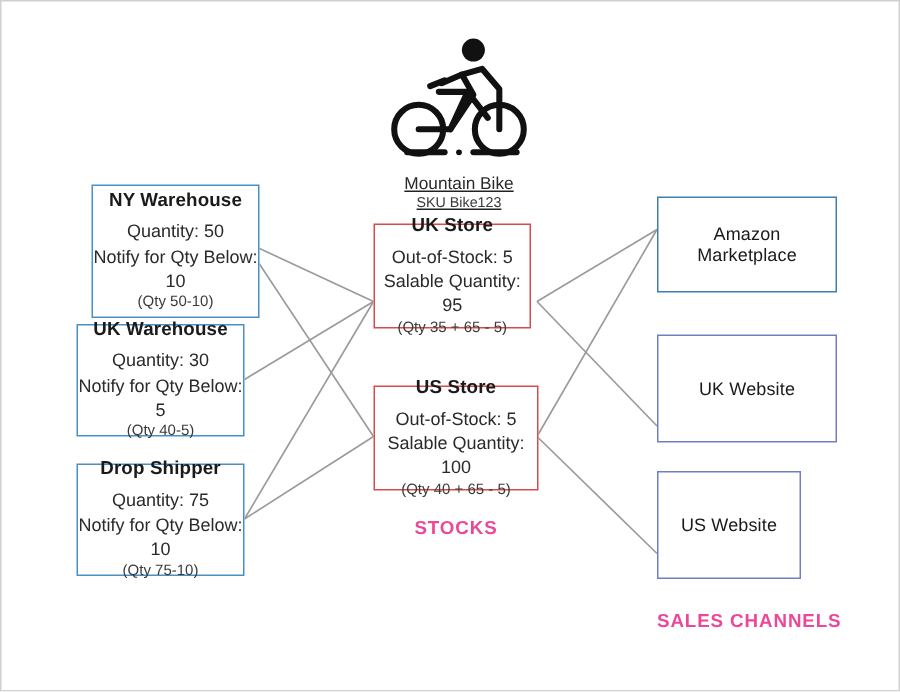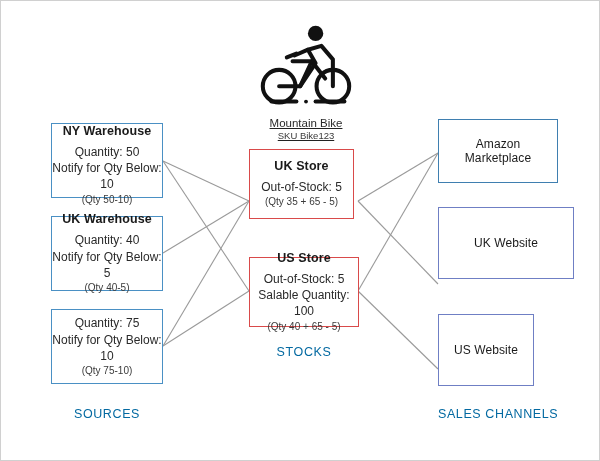--- a/index.html
+++ b/index.html
@@ -51,24 +51,25 @@
   .src{ border:1.6px solid #4a90c4; }
   .src .title{margin-bottom:5px;}
   .store{ border:1.6px solid #d94a4a; }
   .store .title{margin-bottom:5px;}
   .chan{ border:1.6px solid #6f7fc4; }
   .chan .title{font-weight:normal;font-size:12px;}
   .chan.amazon{border-color:#3f7fb0;}
   .grouplabel{
     position:absolute;
     font-size:12.5px;
-    color:#0369a1;
+    color:#ec4899;
     letter-spacing:.6px;
     text-align:center;
     white-space:nowrap;
+    font-weight:bold;
   }
   #product{
     position:absolute;
     left:255px;top:18px;width:100px;
     text-align:center;
     text-decoration:underline;
   }
   #product .pname{
     font-size:11.5px;color:#2a2a2a;margin-top:2px;
   }
@@ -107,63 +108,64 @@
       <path d="M52 32 L66 28 L78 42 L78 70"></path>
       <path d="M30 40 L40 36"></path>
       <path d="M14 86 L40 86" stroke-width="4.2"></path>
       <path d="M60 86 L90 86" stroke-width="4.2"></path>
       <circle cx="50" cy="86" r="2" fill="#111" stroke="none"></circle>
     </svg>
     <div class="pname">Mountain Bike</div>
     <div class="psku">SKU Bike123</div>
   </div>
 
-  <div class="node src" style="left:50px;top:122px;width:112px;height:75px;justify-content:space-between;">
+  <div class="node src" style="left:60px;top:122px;width:112px;height:89px;">
     <div class="title">NY Warehouse</div>
     <div class="line">Quantity: 50</div>
     <div class="line">Notify for Qty Below: 10</div>
     <div class="formula">(Qty 50-10)</div>
   </div>
 
   <div class="node src" style="left:50px;top:215px;width:112px;height:75px;">
     <div class="title">UK Warehouse</div>
-    <div class="line">Quantity: 40</div>
+    <div class="line">Quantity: 30</div>
     <div class="line">Notify for Qty Below: 5</div>
     <div class="formula">(Qty 40-5)</div>
   </div>
 
   <div class="node src" style="left:50px;top:308px;width:112px;height:75px;">
+    <div class="title">Drop Shipper</div>
     <div class="line">Quantity: 75</div>
     <div class="line">Notify for Qty Below: 10</div>
     <div class="formula">(Qty 75-10)</div>
   </div>
 
   <div class="node store" style="left:248px;top:148px;width:105px;height:70px;">
     <div class="title">UK Store</div>
     <div class="line">Out-of-Stock: 5</div>
+    <div class="line">Salable Quantity: 95</div>
     <div class="formula">(Qty 35 + 65 - 5)</div>
   </div>
 
   <div class="node store" style="left:248px;top:256px;width:110px;height:70px;">
     <div class="title">US Store</div>
     <div class="line">Out-of-Stock: 5</div>
     <div class="line">Salable Quantity: 100</div>
     <div class="formula">(Qty 40 + 65 - 5)</div>
   </div>
 
-  <div class="node chan amazon" style="left:437px;top:118px;width:120px;height:64px;">
+  <div class="node chan amazon" style="left:437px;top:130px;width:120px;height:64px;">
     <div class="title">Amazon</div>
     <div class="title">Marketplace</div>
   </div>
 
-  <div class="node chan" style="left:437px;top:206px;width:136px;height:72px;">
+  <div class="node chan" style="left:437px;top:222px;width:120px;height:72px;">
     <div class="title">UK Website</div>
   </div>
 
   <div class="node chan" style="left:437px;top:313px;width:96px;height:72px;">
     <div class="title">US Website</div>
   </div>
 
-  <div class="grouplabel" style="left:50px;top:406px;width:112px;">SOURCES</div>
   <div class="grouplabel" style="left:248px;top:344px;width:110px;">STOCKS</div>
   <div class="grouplabel" style="left:437px;top:406px;width:120px;">SALES CHANNELS</div>
 
 </div>
 
 </body></html>

